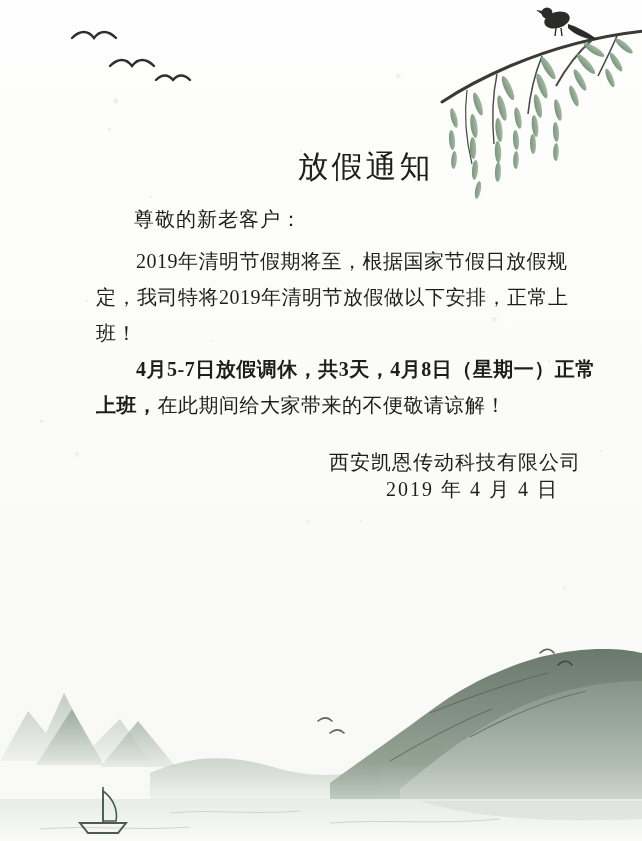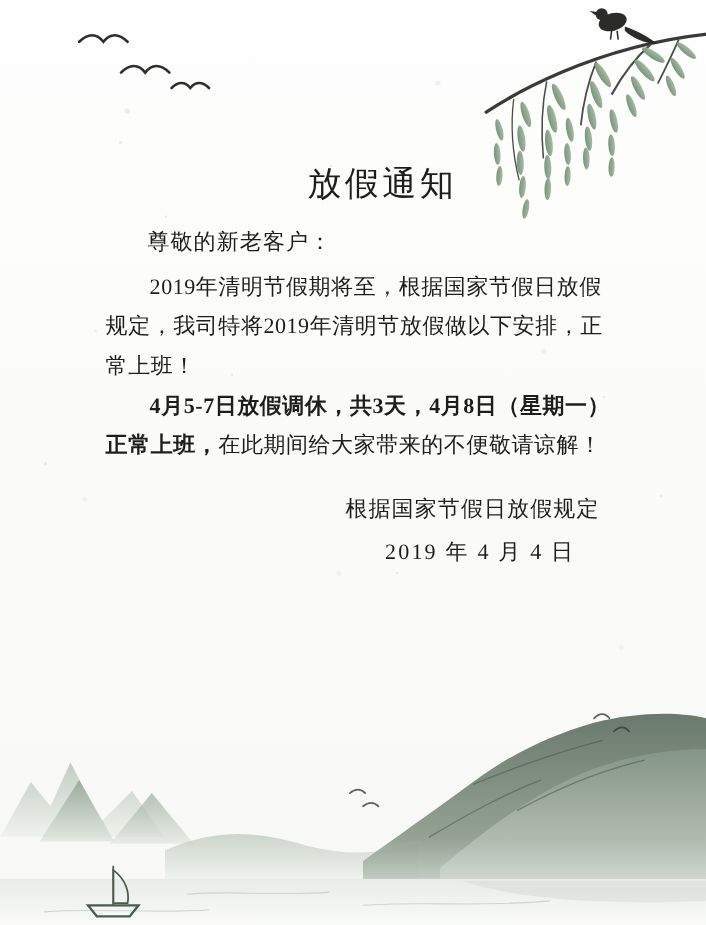--- a/index.html
+++ b/index.html
@@ -76,21 +76,21 @@
     height: 280px;
     pointer-events: none;
   }
 
   
   .content {
     position: absolute;
     top: 146px;
     left: 0;
     width: 642px;
-    padding: 0 81px 0 96px;
+    padding: 0 45px 0 96px;
     box-sizing: border-box;
     color: #1d1d1d;
   }
   .doc-title {
     font-size: 31px;
     letter-spacing: 3px;
     text-align: center;
     margin: 0 0 18px 38px;
     font-weight: 400;
     font-family: "DejaVu Serif", "Liberation Serif", serif;
@@ -116,21 +116,21 @@
   }
   .signature {
     font-size: 20px;
     text-align: right;
     margin: 26px 16px 0 0;
     letter-spacing: 1px;
   }
   .date-line {
     font-size: 20px;
     text-align: right;
-    margin: 12px 38px 0 0;
+    margin: 0 38px 0 0;
     letter-spacing: 2px;
   }
 </style>
 </head>
 <body>
 
 <div class="poster">
 
   <div class="paper-texture"></div>
 
@@ -274,17 +274,17 @@
       <path d="M318 160 C323 156 328 156 332 160"></path>
       <path d="M330 172 C335 168 340 168 344 172"></path>
     </g>
   </svg>
 
   <div class="content">
     <h1 class="doc-title">放假通知</h1>
     <p class="salutation">尊敬的新老客户：</p>
     <p class="para">2019年清明节假期将至，根据国家节假日放假规定，我司特将2019年清明节放假做以下安排，正常上班！</p>
     <p class="para emph"><span class="emph-strong">4月5-7日放假调休，共3天，4月8日（星期一）正常上班，</span><span>在此期间给大家带来的不便敬请谅解！</span></p>
-    <p class="signature">根据国家节假日放假规定</p>
+    <p class="signature">西安凯恩传动科技有限公司</p>
     <p class="date-line">2019 年 4 月 4 日</p>
   </div>
 
 </div>
 
 </body></html>

